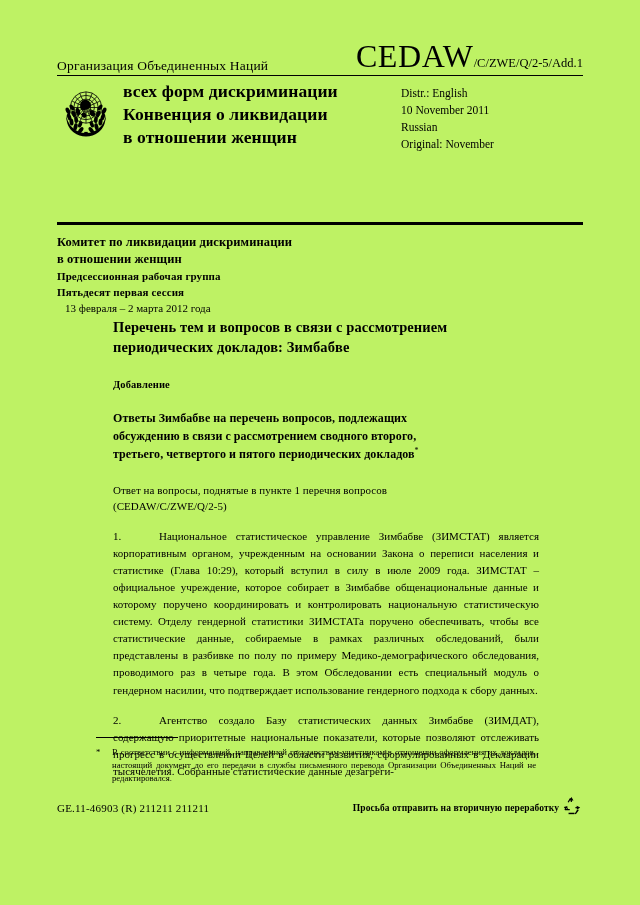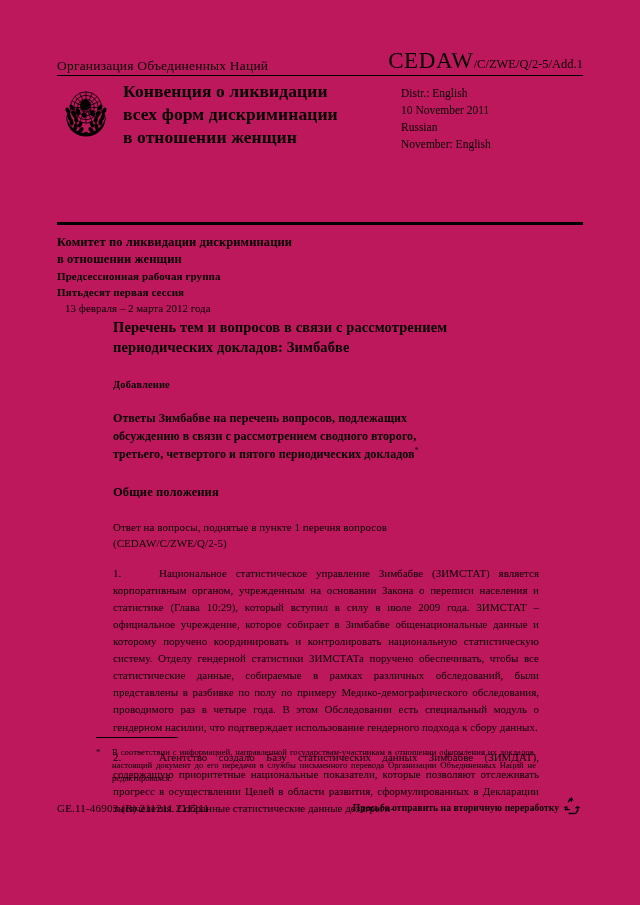--- a/index.html
+++ b/index.html
@@ -14,21 +14,21 @@
     font-family: "Liberation Serif", "DejaVu Serif", serif;
     color: #000000;
     overflow: hidden;
   }
 
   .page {
     position: absolute;
     left: 0; top: 0;
     width: 640px;
     height: 905px;
-    background: #be185d;
+    background: #bef264;
   }
 
   
   .masthead {
     position: absolute;
     left: 57px;
     top: 48px;
     width: 526px;
   }
   .masthead-row {
@@ -43,21 +43,21 @@
     letter-spacing: 0.2px;
     line-height: 1;
     white-space: nowrap;
   }
   .symbol-wrap {
     display: flex;
     align-items: baseline;
     white-space: nowrap;
   }
   .symbol-main {
-    font-size: 23px;
+    font-size: 32px;
     letter-spacing: 0.6px;
     line-height: 1;
   }
   .symbol-suffix {
     font-size: 12.5px;
     letter-spacing: 0px;
     line-height: 1;
   }
   .rule-top {
     margin-top: 3px;
@@ -316,29 +316,29 @@
             <ellipse cx="74" cy="44" rx="3.2" ry="5.8" transform="rotate(38 74 44)"></ellipse>
             <ellipse cx="71" cy="55" rx="3.2" ry="5.8" transform="rotate(22 71 55)"></ellipse>
             <ellipse cx="67" cy="65" rx="3.2" ry="5.8" transform="rotate(6 67 65)"></ellipse>
             <ellipse cx="60" cy="73" rx="3.2" ry="5.8" transform="rotate(-22 60 73)"></ellipse>
           </g>
           <path d="M47 86 h6 v3 h-6 z"></path>
         </g>
       </svg>
     </div>
     <div class="conv-title">
+      <div>всех форм дискриминации</div>
       <div>Конвенция о ликвидации</div>
-      <div>всех форм дискриминации</div>
       <div>в отношении женщин</div>
     </div>
     <div class="distr">
       <div>Distr.: English</div>
       <div>10 November 2011</div>
       <div>Russian</div>
-      <div>November: English</div>
+      <div>Original: November</div>
     </div>
   </div>
 
   <div class="rule-thick"></div>
 
   <div class="committee">
     <div class="cm-l1">Комитет по ликвидации дискриминации</div>
     <div class="cm-l1">в отношении женщин</div>
     <div class="cm-l2">Предсессионная рабочая группа</div>
     <div class="cm-l2">Пятьдесят первая сессия</div>
@@ -353,21 +353,20 @@
     </div>
 
     <div class="h-add">Добавление</div>
 
     <div class="h-sub">
       <div>Ответы Зимбабве на перечень вопросов, подлежащих</div>
       <div>обсуждению в связи с рассмотрением сводного второго,</div>
       <div><span>третьего, четвертого и пятого периодических докладов</span><sup>*</sup></div>
     </div>
 
-    <div class="h-gen">Общие положения</div>
 
     <div class="h-q">
       <div>Ответ на вопросы, поднятые в пункте 1 перечня вопросов</div>
       <div>(CEDAW/C/ZWE/Q/2-5)</div>
     </div>
 
     <div class="para">
       <span class="num">1.</span><span>Национальное статистическое управление Зимбабве (ЗИМСТАТ) является корпоративным органом, учрежденным на основании Закона о переписи населения и статистике (Глава 10:29), который вступил в силу в июле 2009 года. ЗИМСТАТ – официальное учреждение, которое собирает в Зимбабве общенациональные данные и которому поручено координировать и контролировать национальную статистическую систему. Отделу гендерной статистики ЗИМСТАТа поручено обеспечивать, чтобы все статистические данные, собираемые в рамках различных обследований, были представлены в разбивке по полу по примеру Медико-демографического обследования, проводимого раз в четыре года. В этом Обследовании есть специальный модуль о гендерном насилии, что подтверждает использование гендерного подхода к сбору данных.</span>
     </div>
 

